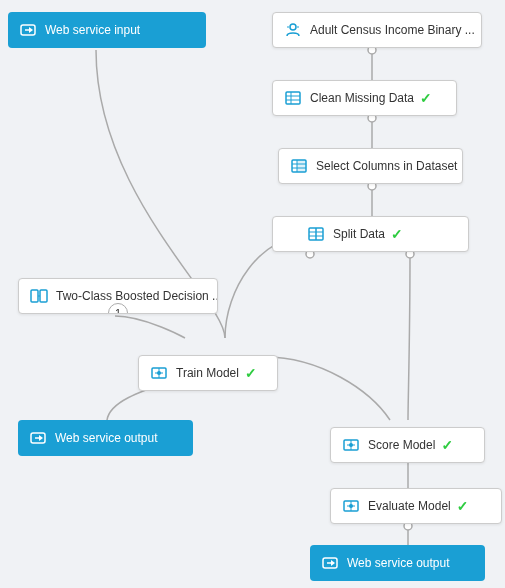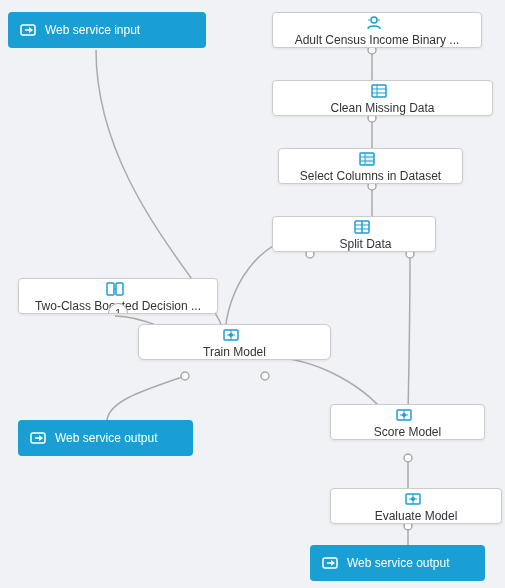--- a/index.html
+++ b/index.html
@@ -44,21 +44,20 @@
       background: #1a9fd4;
       color: #fff;
       border: none;
     }
 
     .node-white {
       background: #fff;
       color: #333;
       border: 1.5px solid #ccc;
       box-shadow: 0 1px 3px rgba(0,0,0,0.08);
-      flex-direction: column;
     }
 
     .node-icon {
       width: 20px;
       height: 20px;
       margin-right: 7px;
       flex-shrink: 0;
       display: flex;
       align-items: center;
       justify-content: center;
@@ -151,21 +150,21 @@
       <svg width="18" height="18" viewBox="0 0 18 18">
         <circle cx="9" cy="6" r="3" fill="none" stroke="#1a9fd4" stroke-width="1.5"></circle>
         <path d="M3 15 C3 11 15 11 15 15" fill="none" stroke="#1a9fd4" stroke-width="1.5"></path>
         <line x1="5" y1="6" x2="3" y2="6" stroke="#1a9fd4" stroke-width="1"></line>
         <line x1="13" y1="6" x2="15" y2="6" stroke="#1a9fd4" stroke-width="1"></line>
       </svg>
     </div>
     <span>Adult Census Income Binary ...</span>
   </div>
 
-  <div class="node node-white" style="left:272px; top:80px; width:221px;">
+  <div class="node node-white" style="left:272px; top:80px; width:185px;">
     <div class="node-icon">
       <svg width="18" height="18" viewBox="0 0 18 18">
         <rect x="2" y="3" width="14" height="12" rx="1" fill="none" stroke="#1a9fd4" stroke-width="1.5"></rect>
         <line x1="2" y1="7" x2="16" y2="7" stroke="#1a9fd4" stroke-width="1"></line>
         <line x1="2" y1="11" x2="16" y2="11" stroke="#1a9fd4" stroke-width="1"></line>
         <line x1="7" y1="3" x2="7" y2="15" stroke="#1a9fd4" stroke-width="1"></line>
       </svg>
     </div>
     <span>Clean Missing Data</span>
     <span class="node-check">✓</span>
@@ -178,21 +177,21 @@
         <line x1="2" y1="7" x2="16" y2="7" stroke="#1a9fd4" stroke-width="1"></line>
         <line x1="2" y1="11" x2="16" y2="11" stroke="#1a9fd4" stroke-width="1"></line>
         <line x1="7" y1="3" x2="7" y2="15" stroke="#1a9fd4" stroke-width="1"></line>
         <rect x="7" y="3" width="9" height="12" fill="#1a9fd4" opacity="0.15"></rect>
       </svg>
     </div>
     <span>Select Columns in Dataset</span>
 
   </div>
 
-  <div class="node node-white" style="left:272px; top:216px; width:164px;padding-left:33px;">
+  <div class="node node-white" style="left:272px; top:216px; width:197px;padding-left:33px;">
     <div class="node-icon">
       <svg width="18" height="18" viewBox="0 0 18 18">
         <rect x="2" y="3" width="14" height="12" rx="1" fill="none" stroke="#1a9fd4" stroke-width="1.5"></rect>
         <line x1="2" y1="7" x2="16" y2="7" stroke="#1a9fd4" stroke-width="1"></line>
         <line x1="2" y1="11" x2="16" y2="11" stroke="#1a9fd4" stroke-width="1"></line>
         <line x1="9" y1="3" x2="9" y2="15" stroke="#1a9fd4" stroke-width="1.5"></line>
       </svg>
     </div>
     <span>Split Data</span>
     <span class="node-check">✓</span>
@@ -204,21 +203,21 @@
         <rect x="1" y="3" width="7" height="12" rx="1" fill="none" stroke="#1a9fd4" stroke-width="1.5"></rect>
         <rect x="10" y="3" width="7" height="12" rx="1" fill="none" stroke="#1a9fd4" stroke-width="1.5"></rect>
         <line x1="8" y1="9" x2="10" y2="9" stroke="#1a9fd4" stroke-width="1"></line>
       </svg>
     </div>
     <span>Two-Class Boosted Decision ...</span>
 
     <div class="node-badge">1</div>
   </div>
 
-  <div class="node node-white" style="left:138px; top:324px; width:193px;border-radius:6px;">
+  <div class="node node-white" style="left:138px; top:355px; width:140px;">
     <div class="node-icon">
       <svg width="18" height="18" viewBox="0 0 18 18">
         <rect x="2" y="4" width="14" height="10" rx="1" fill="none" stroke="#1a9fd4" stroke-width="1.5"></rect>
         <line x1="5" y1="9" x2="13" y2="9" stroke="#1a9fd4" stroke-width="1"></line>
         <line x1="9" y1="4" x2="9" y2="14" stroke="#1a9fd4" stroke-width="1"></line>
         <circle cx="9" cy="9" r="2" fill="#1a9fd4"></circle>
       </svg>
     </div>
     <span>Train Model</span>
     <span class="node-check">✓</span>
@@ -228,21 +227,21 @@
     <div class="node-icon">
       <svg width="18" height="18" viewBox="0 0 18 18">
         <rect x="2" y="4" width="14" height="10" rx="2" fill="none" stroke="white" stroke-width="1.5"></rect>
         <line x1="6" y1="9" x2="12" y2="9" stroke="white" stroke-width="1.5"></line>
         <polygon points="10,6 14,9 10,12" fill="white"></polygon>
       </svg>
     </div>
     <span>Web service output</span>
   </div>
 
-  <div class="node node-white" style="left:330px; top:404px; width:155px;justify-content:space-between;">
+  <div class="node node-white" style="left:330px; top:427px; width:155px;">
     <div class="node-icon">
       <svg width="18" height="18" viewBox="0 0 18 18">
         <rect x="2" y="4" width="14" height="10" rx="1" fill="none" stroke="#1a9fd4" stroke-width="1.5"></rect>
         <line x1="5" y1="9" x2="13" y2="9" stroke="#1a9fd4" stroke-width="1"></line>
         <line x1="9" y1="4" x2="9" y2="14" stroke="#1a9fd4" stroke-width="1"></line>
         <circle cx="9" cy="9" r="2" fill="#1a9fd4"></circle>
       </svg>
     </div>
     <span>Score Model</span>
     <span class="node-check">✓</span>

